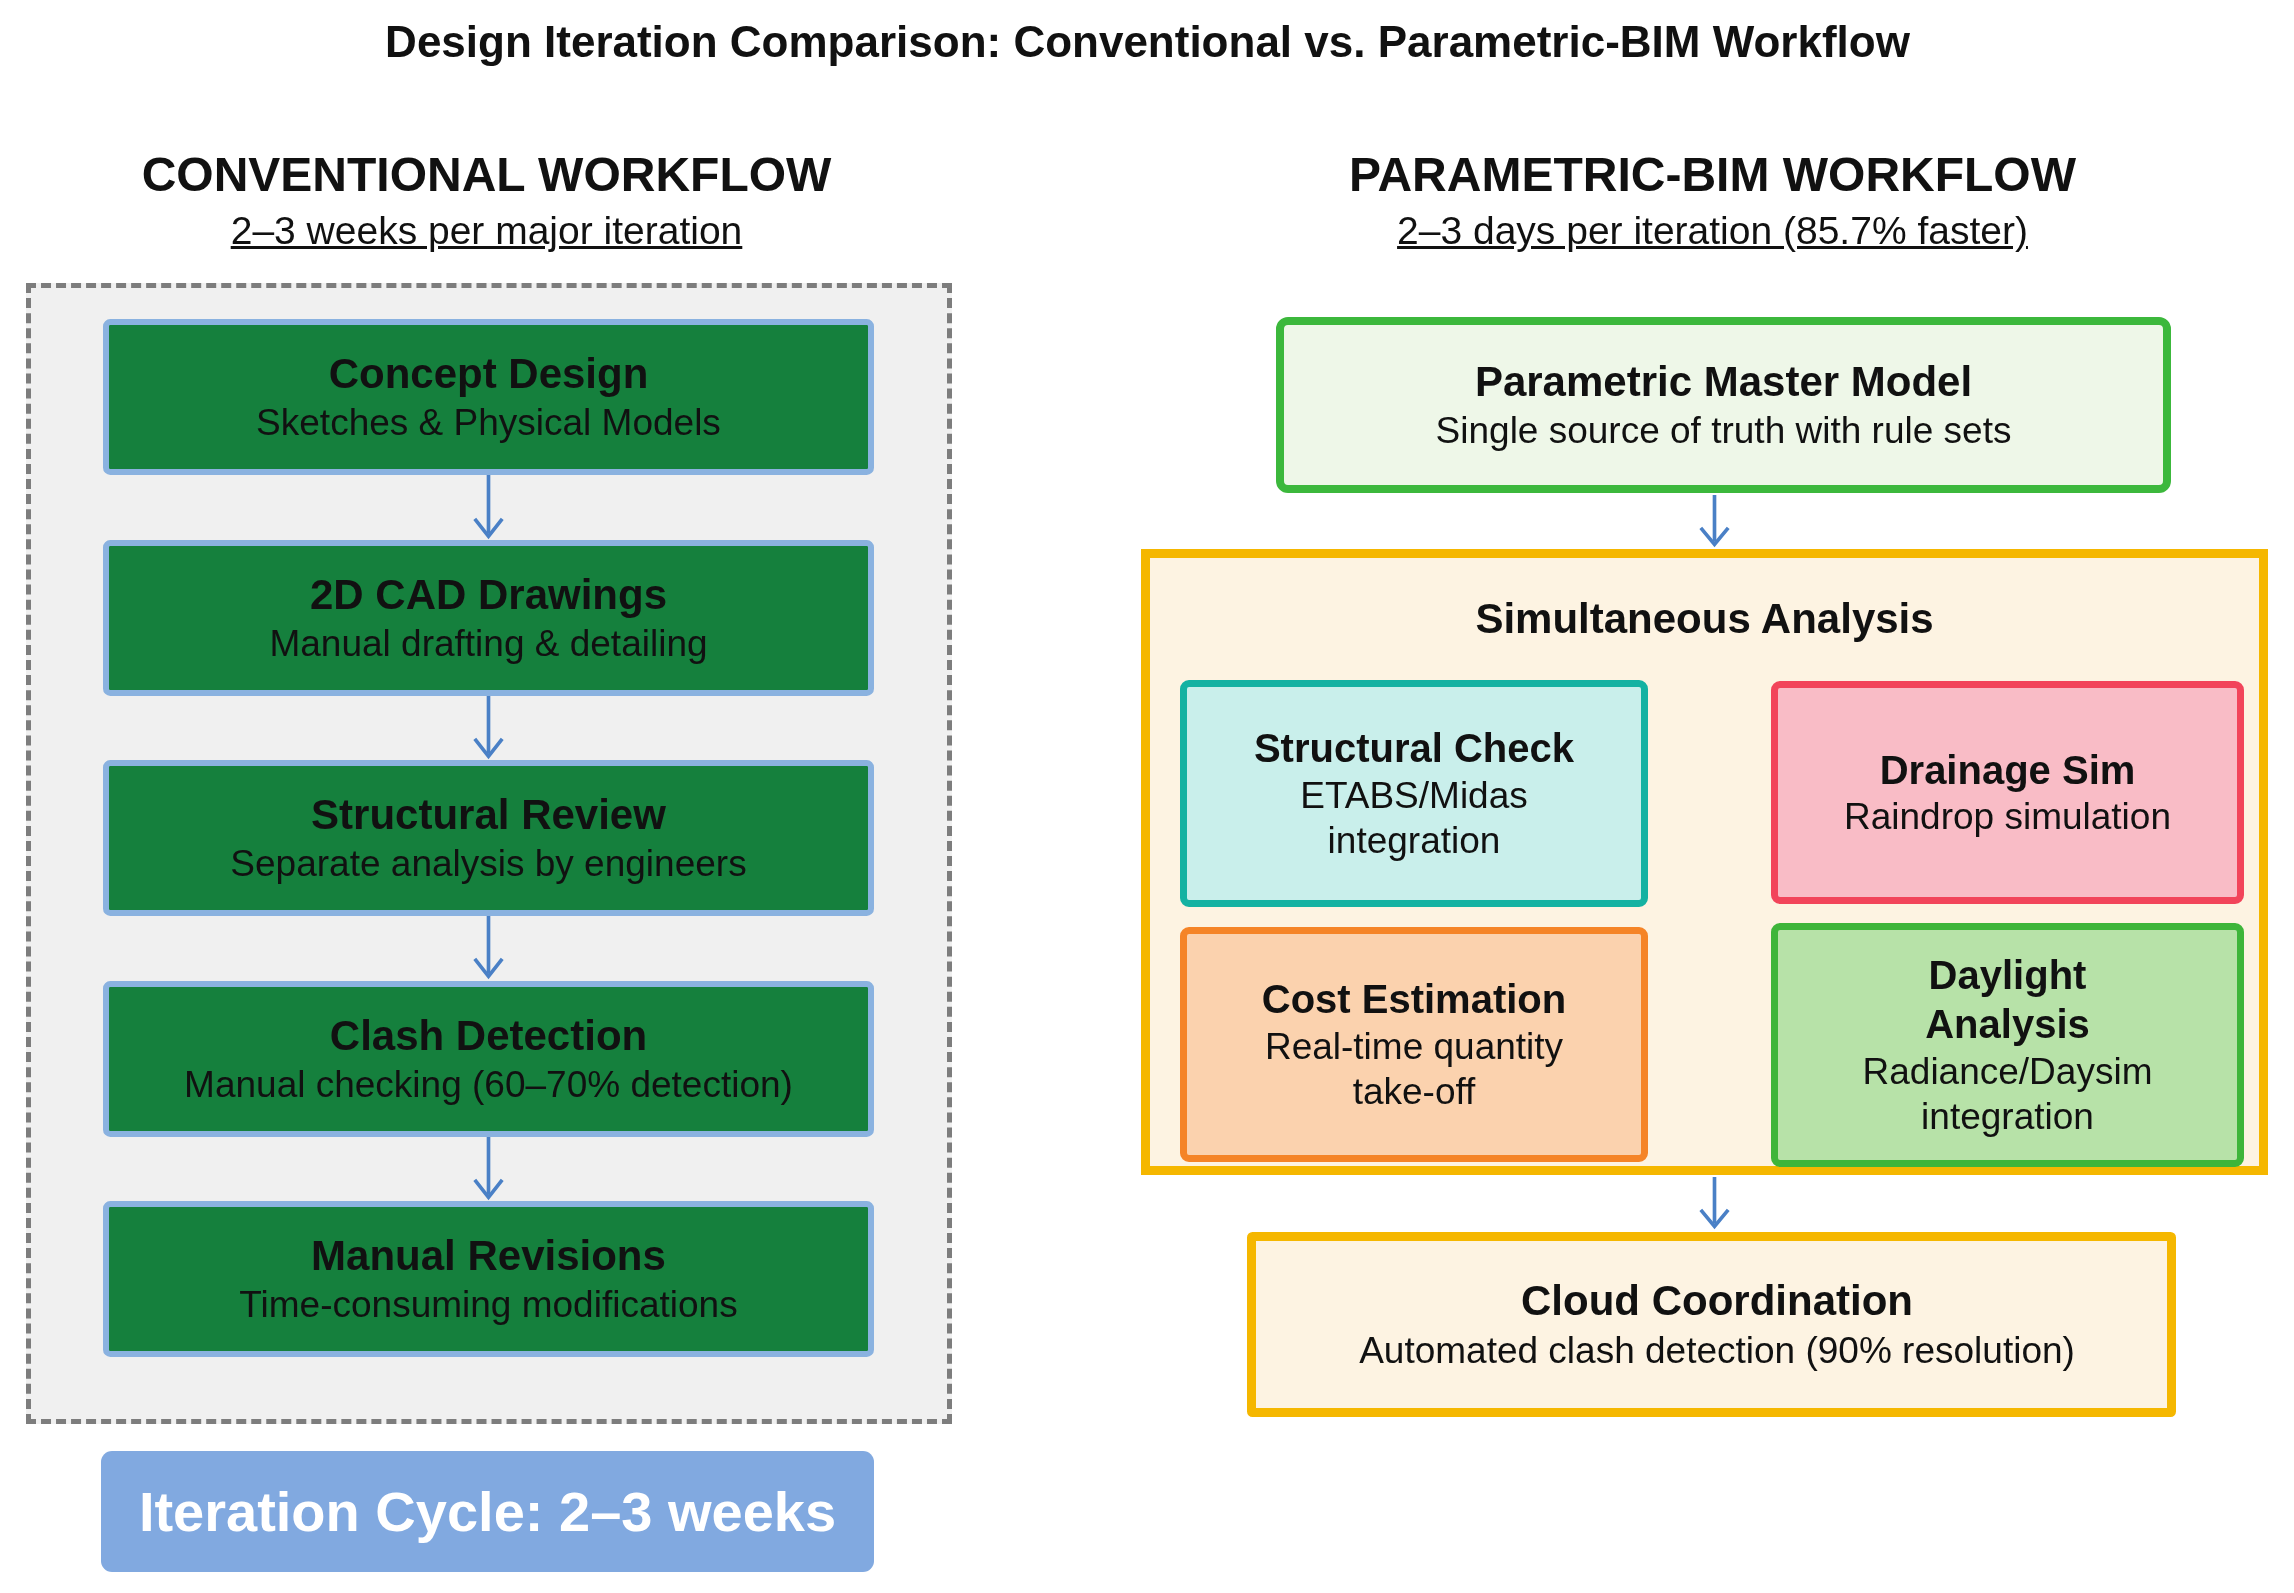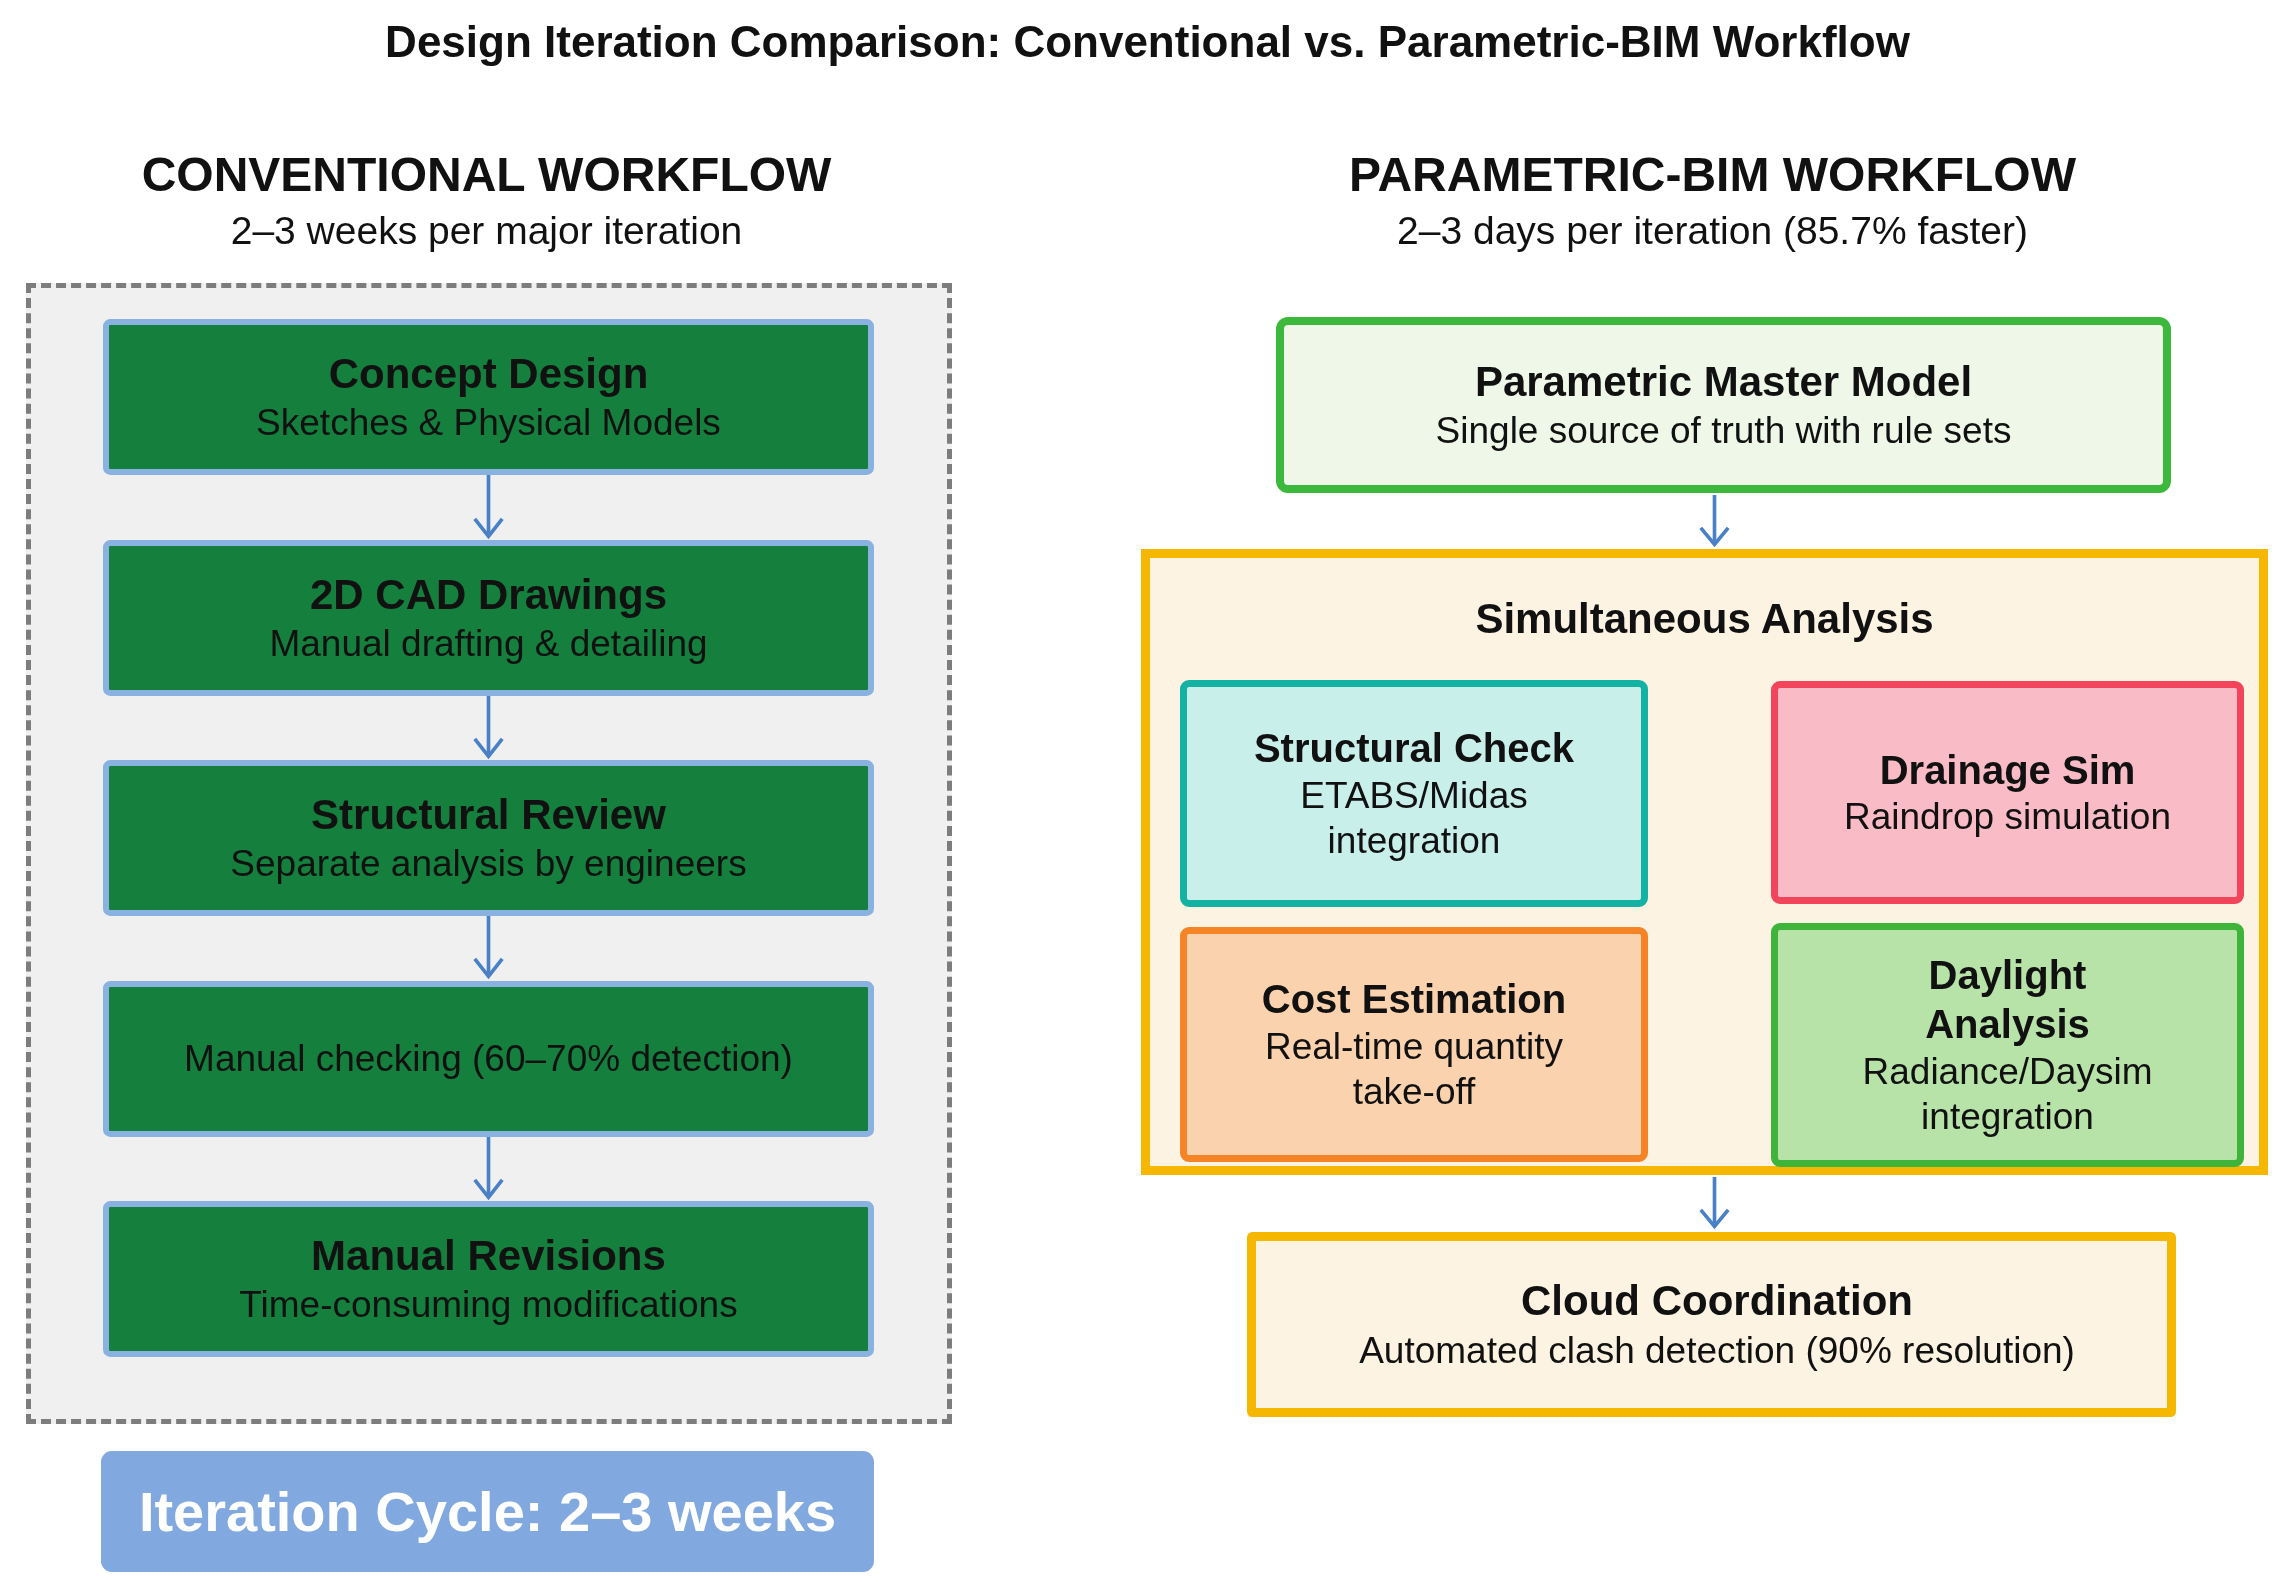--- a/index.html
+++ b/index.html
@@ -5,21 +5,21 @@
   html,body{margin:0;padding:0;background:#ffffff;}
   #canvas{
     position:relative;width:2295px;height:1593px;background:#ffffff;
     font-family:"Liberation Sans",sans-serif;color:#111;overflow:hidden;
   }
   .abs{position:absolute;}
   
   .page-title{left:0;top:16.5px;width:2295px;font-size:44px;font-weight:bold;text-align:center;letter-spacing:0px;}
   
   .col-header{font-size:48px;font-weight:bold;text-align:center;}
-  .col-sub{font-size:39px;text-align:center;}
+  .col-sub{font-size:39px;text-align:center;text-decoration:underline;}
   
   .dashed-wrap{left:26px;top:283px;width:926px;height:1141px;background:#f0f0f0;
     border:5.5px dashed #7d7d7d;box-sizing:border-box;}
   
   .lbox{left:103px;width:771px;height:156px;background:#15803d;border:6.4px solid #8ab2e0;
     border-radius:7.3px;box-sizing:border-box;display:flex;flex-direction:column;
     justify-content:center;align-items:center;}
   .lbox .t{font-size:42px;font-weight:bold;line-height:1.25;}
   .lbox .s{font-size:37px;line-height:1.25;}
   
@@ -81,20 +81,21 @@
   <div class="abs lbox" style="top:760px;">
     <div class="t">Structural Review</div>
     <div class="s">Separate analysis by engineers</div>
   </div>
   <svg class="abs arrow" style="left:470px;top:916px;" width="37" height="64" viewBox="0 0 40 70">
     <line x1="20" y1="0" x2="20" y2="63" stroke="#4a80c6" stroke-width="4"></line>
     <polyline points="5,47 20,66 35,47" fill="none" stroke="#4a80c6" stroke-width="4"></polyline>
   </svg>
 
   <div class="abs lbox" style="top:981px;">
+    <div class="t">Clash Detection</div>
     <div class="s">Manual checking (60–70% detection)</div>
   </div>
   <svg class="abs arrow" style="left:470px;top:1137px;" width="37" height="64" viewBox="0 0 40 70">
     <line x1="20" y1="0" x2="20" y2="63" stroke="#4a80c6" stroke-width="4"></line>
     <polyline points="5,47 20,66 35,47" fill="none" stroke="#4a80c6" stroke-width="4"></polyline>
   </svg>
 
   <div class="abs lbox" style="top:1201px;">
     <div class="t">Manual Revisions</div>
     <div class="s">Time-consuming modifications</div>

